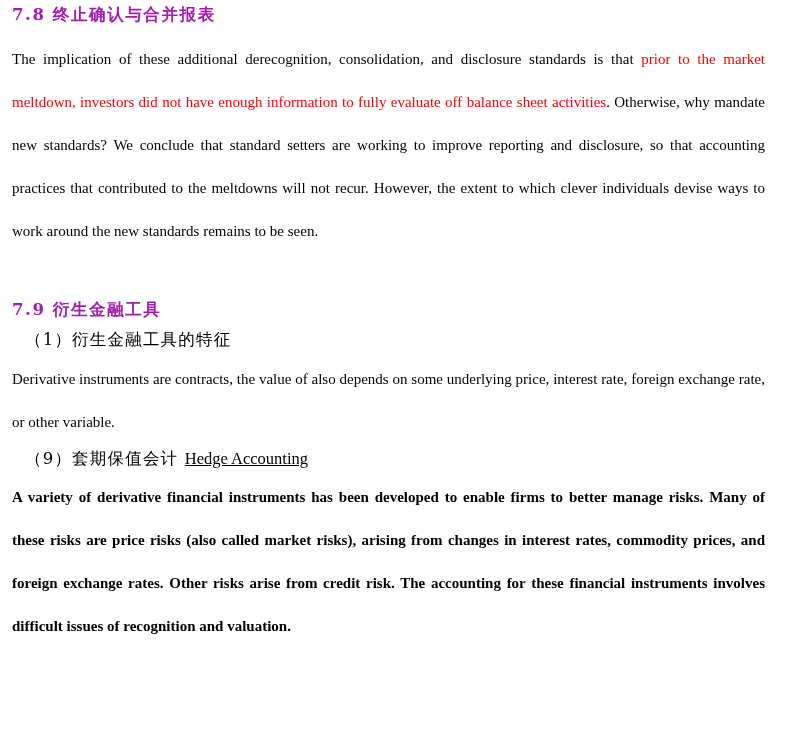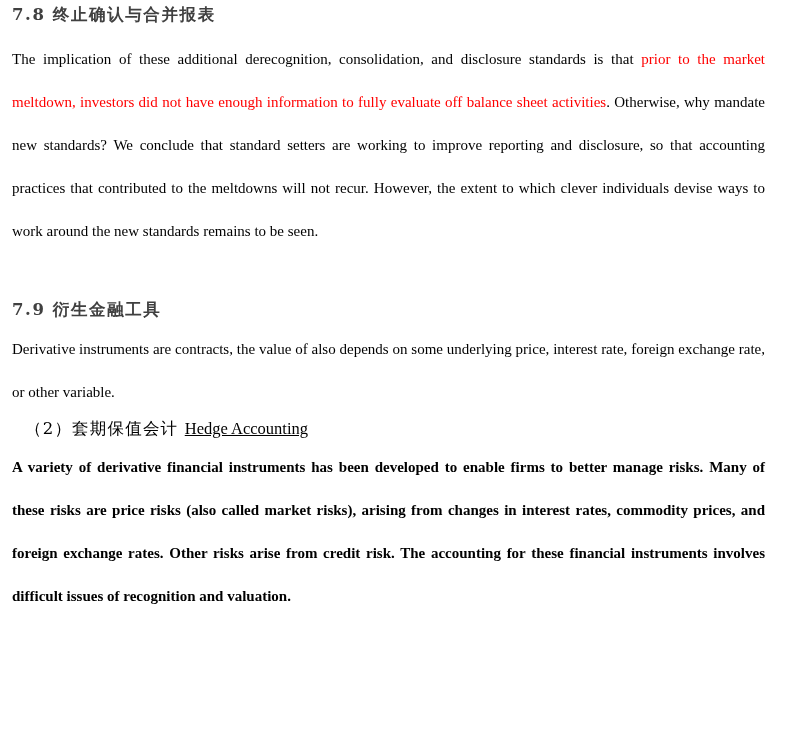--- a/index.html
+++ b/index.html
@@ -24,21 +24,21 @@
     box-sizing: border-box;
     padding: 0 41px 0 12px;
   }
 
   
   .cn-heading {
     font-family: "DejaVu Serif", "Liberation Serif", serif;
     font-size: 16.5px;
     line-height: 30px;
     letter-spacing: 1.6px;
-    color: #404040;
+    color: #a21caf;
     white-space: nowrap;
     margin: 0;
   }
   .cn-heading.h-789 {
     margin-top: 0;
   }
   .cn-sub {
     font-family: "DejaVu Serif", "Liberation Serif", serif;
     font-size: 16.5px;
     line-height: 30px;
@@ -84,20 +84,21 @@
   <h2 class="cn-heading">7.8  终止确认与合并报表</h2>
 
   <div class="block-a">
     <p class="para"><span>The implication of these additional derecognition, consolidation, and disclosure standards is that </span><span class="red">prior to the market meltdown, investors did not have enough information to fully evaluate off balance sheet activities</span><span>. Otherwise, why mandate new standards? We conclude that standard setters are working to improve reporting and disclosure, so that accounting practices that contributed to the meltdowns will not recur. However, the extent to which clever individuals devise ways to work around the new standards remains to be seen.</span></p>
   </div>
 
   <div class="gap-big"></div>
 
   <h2 class="cn-heading h-789">7.9  衍生金融工具</h2>
 
+  <p class="cn-sub">（1）衍生金融工具的特征</p>
 
   <p class="para para-derivative">Derivative instruments are contracts, the value of also depends on some underlying price, interest rate, foreign exchange rate, or other variable.</p>
 
-  <p class="cn-sub"><span>（2）套期保值会计 </span><span class="latin">Hedge Accounting</span></p>
+  <p class="cn-sub"><span>（9）套期保值会计 </span><span class="latin">Hedge Accounting</span></p>
 
   <p class="para para-variety">A variety of derivative financial instruments has been developed to enable firms to better manage risks. Many of these risks are price risks (also called market risks), arising from changes in interest rates, commodity prices, and foreign exchange rates. Other risks arise from credit risk. The accounting for these financial instruments involves difficult issues of recognition and valuation.</p>
 
 </div>
 
 </body></html>

